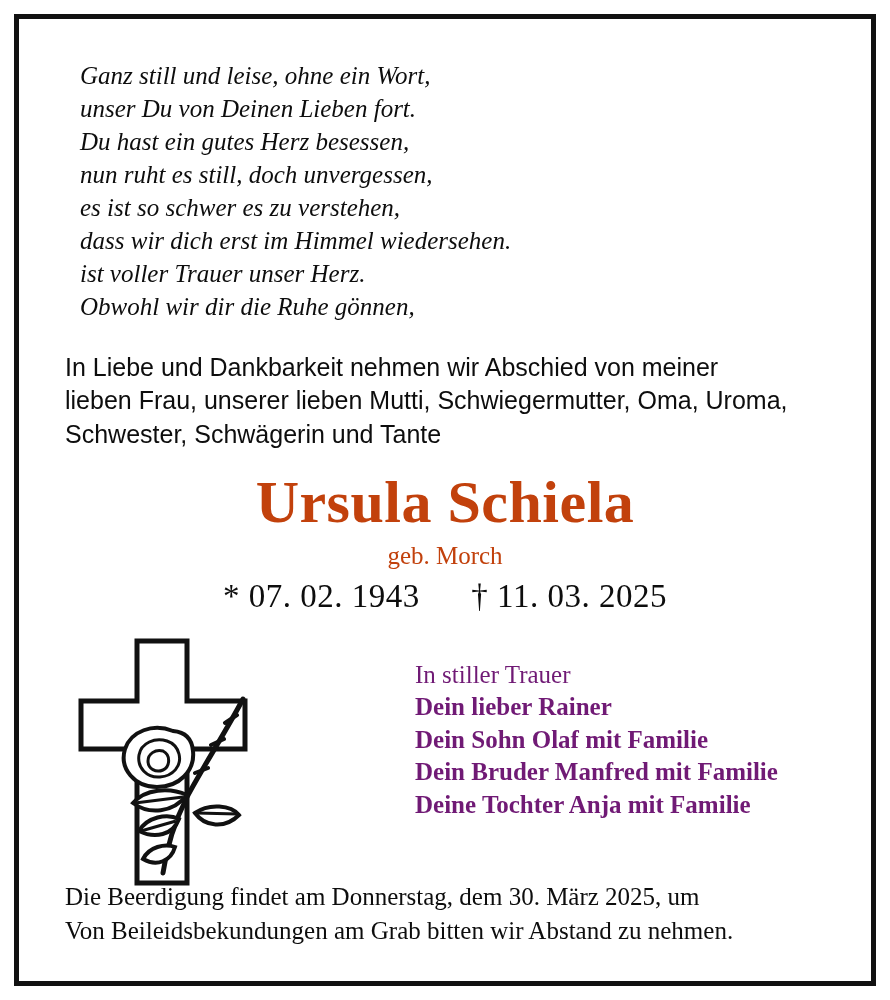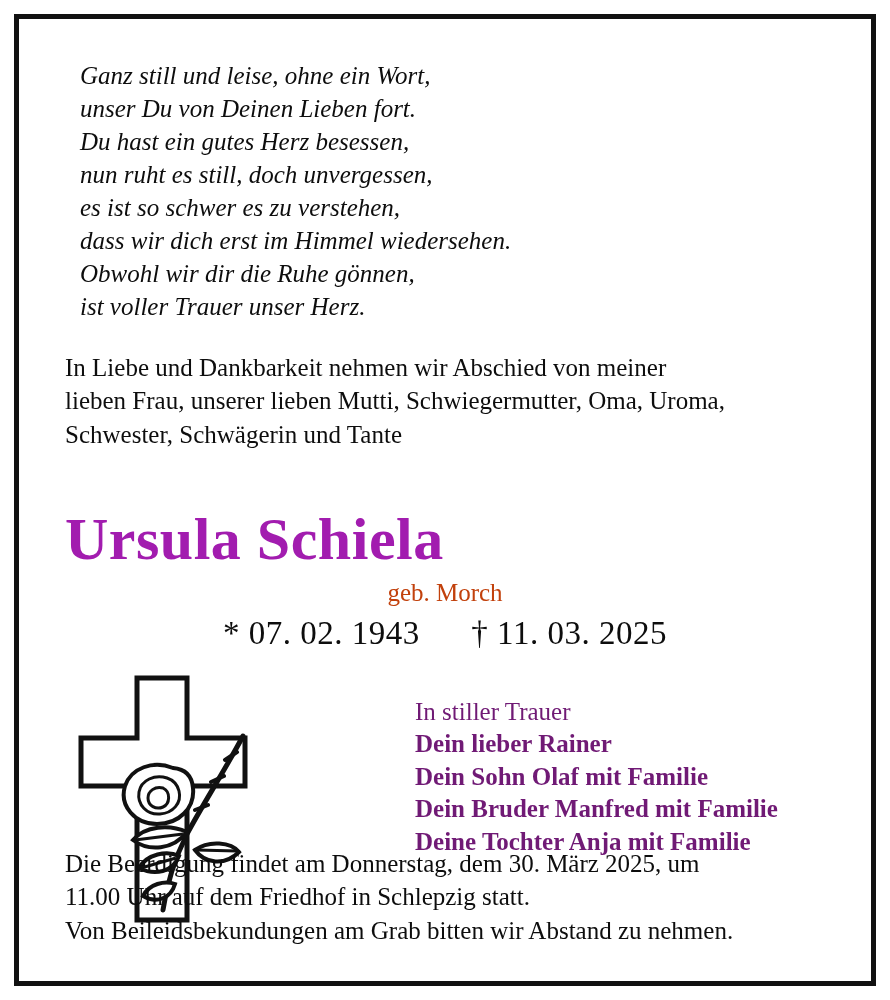--- a/index.html
+++ b/index.html
@@ -40,34 +40,35 @@
     font-style: italic;
     font-size: 25px;
     line-height: 1.32;
     color: #0d0d0d;
     padding-left: 15px;
   }
   .poem div { white-space: pre; }
 
   .intro {
     margin-top: 28px;
-    font-family: Liberation Serif, serif;
+    font-family: Liberation Sans, sans-serif;
     font-size: 25px;
     line-height: 1.33;
     color: #0d0d0d;
   }
   .intro div { white-space: pre; }
 
   .name {
-    margin-top: 57px;
+    margin-top: 20px;
+    text-align: center;
     font-family: "Liberation Serif", serif;
     font-weight: bold;
     font-size: 60px;
     letter-spacing: 0.5px;
-    color: #a21caf;
+    color: #c2410c;
     line-height: 1.05;
   }
   .maiden {
     margin-top: 8px;
     text-align: center;
     font-family: "Liberation Serif", serif;
     font-size: 25px;
     color: #c2410c;
   }
   .dates {
@@ -122,22 +123,22 @@
   <div class="obituary">
     <div class="inner">
 
       <div class="poem">
         <div>Ganz still und leise, ohne ein Wort,</div>
         <div>unser Du von Deinen Lieben fort.</div>
         <div>Du hast ein gutes Herz besessen,</div>
         <div>nun ruht es still, doch unvergessen,</div>
         <div>es ist so schwer es zu verstehen,</div>
         <div>dass wir dich erst im Himmel wiedersehen.</div>
+        <div>ist voller Trauer unser Herz.</div>
         <div>Obwohl wir dir die Ruhe gönnen,</div>
-        <div>ist voller Trauer unser Herz.</div>
       </div>
 
       <div class="intro">
         <div>In Liebe und Dankbarkeit nehmen wir Abschied von meiner</div>
         <div>lieben Frau, unserer lieben Mutti, Schwiegermutter, Oma, Uroma,</div>
         <div>Schwester, Schwägerin und Tante</div>
       </div>
 
       <div class="name">Ursula Schiela</div>
       <div class="maiden">geb. Morch</div>
@@ -182,19 +183,18 @@
           <div class="lead">In stiller Trauer</div>
           <div class="bold">Dein lieber Rainer</div>
           <div class="bold">Dein Sohn Olaf mit Familie</div>
           <div class="bold">Dein Bruder Manfred mit Familie</div>
           <div class="bold">Deine Tochter Anja mit Familie</div>
         </div>
       </div>
 
       <div class="funeral">
         <div>Die Beerdigung findet am Donnerstag, dem 30. März 2025, um</div>
-        <div>11.00 Uhr auf dem Friedhof in Schlepzig statt.</div>
         <div>Von Beileidsbekundungen am Grab bitten wir Abstand zu nehmen.</div>
       </div>
 
     </div>
   </div>
 </div>
 
 </body></html>

